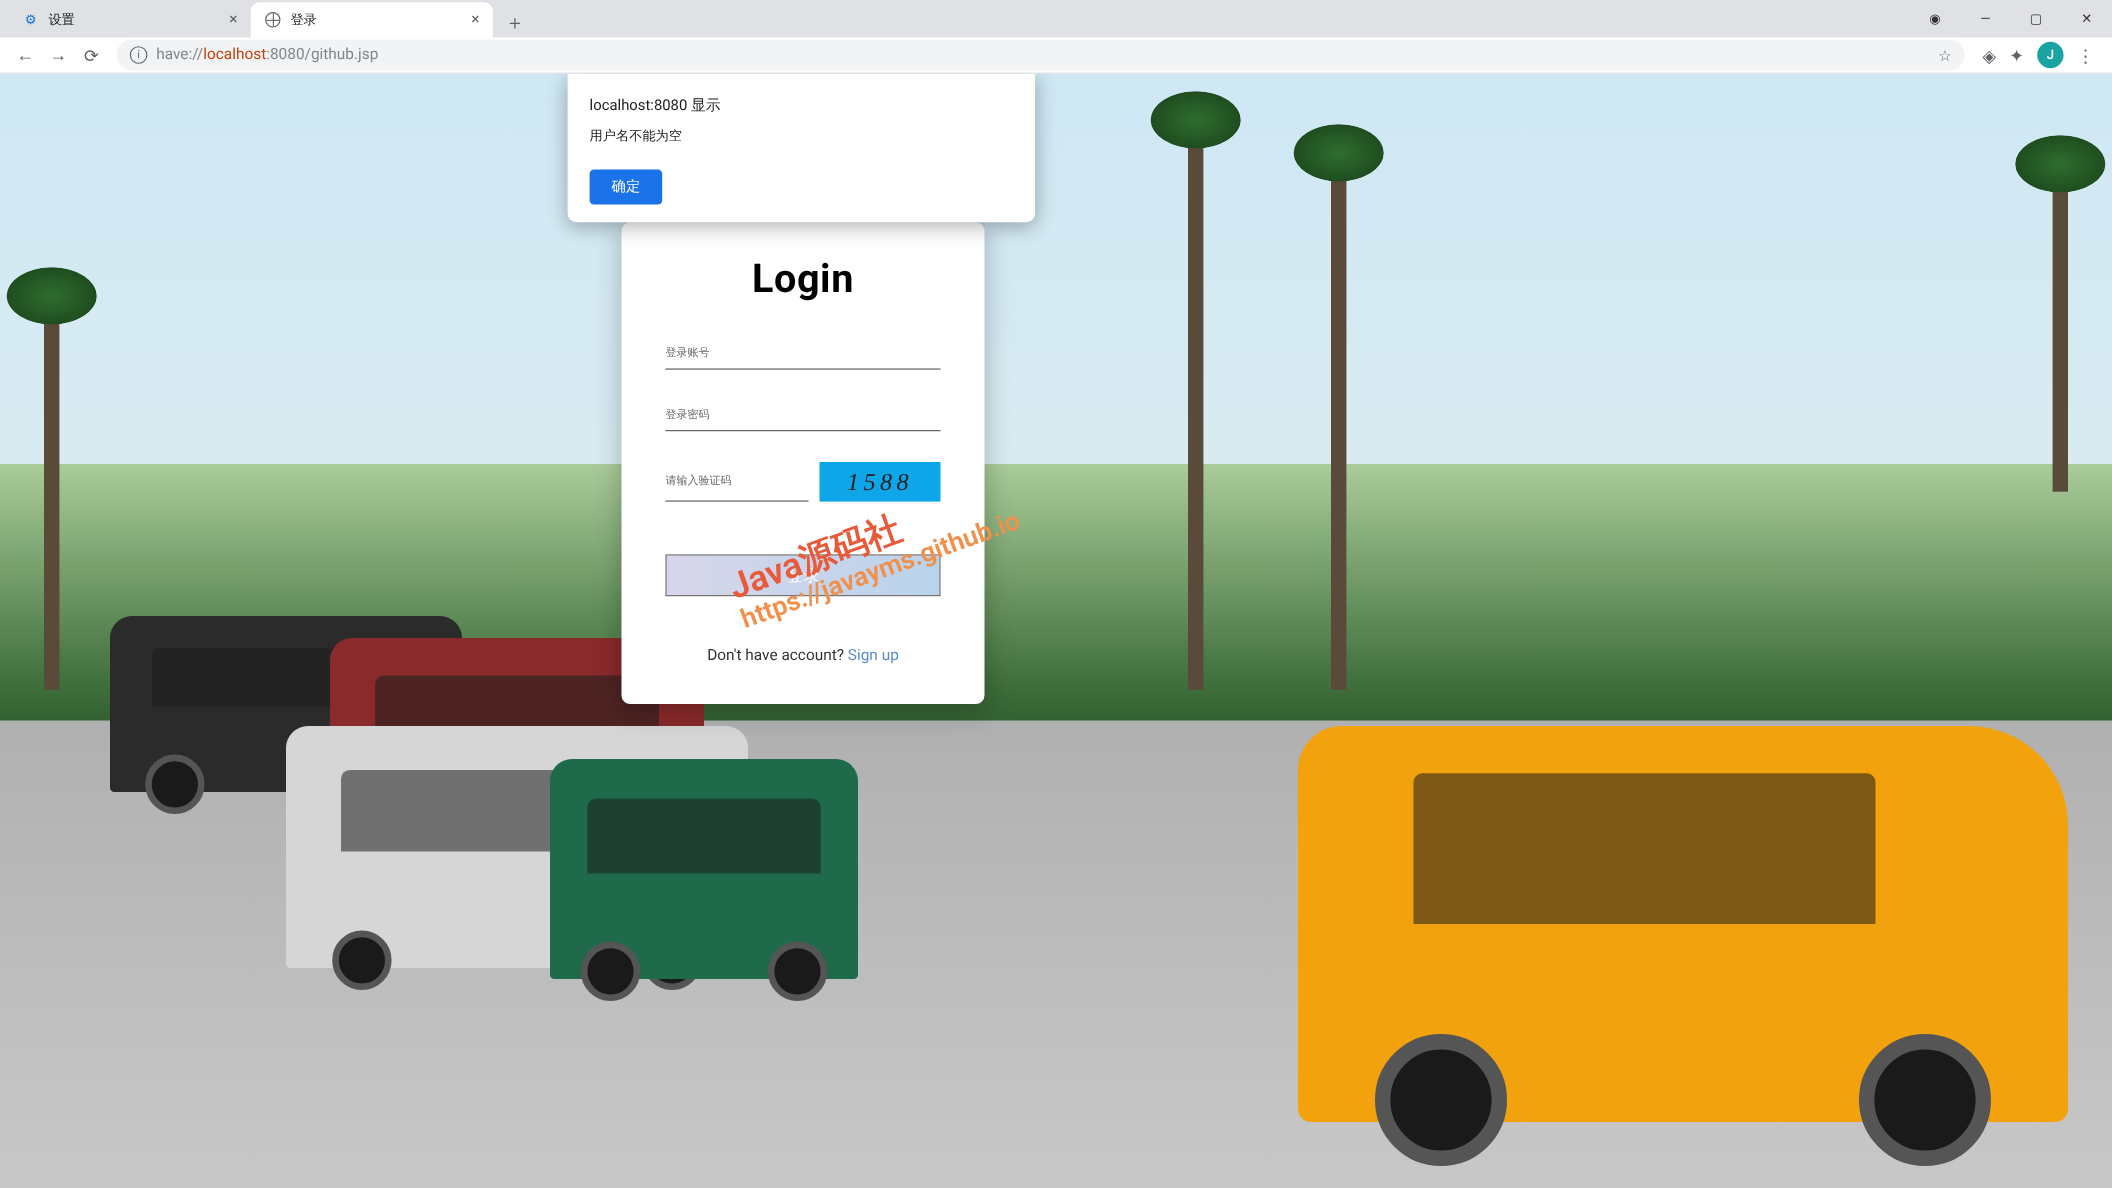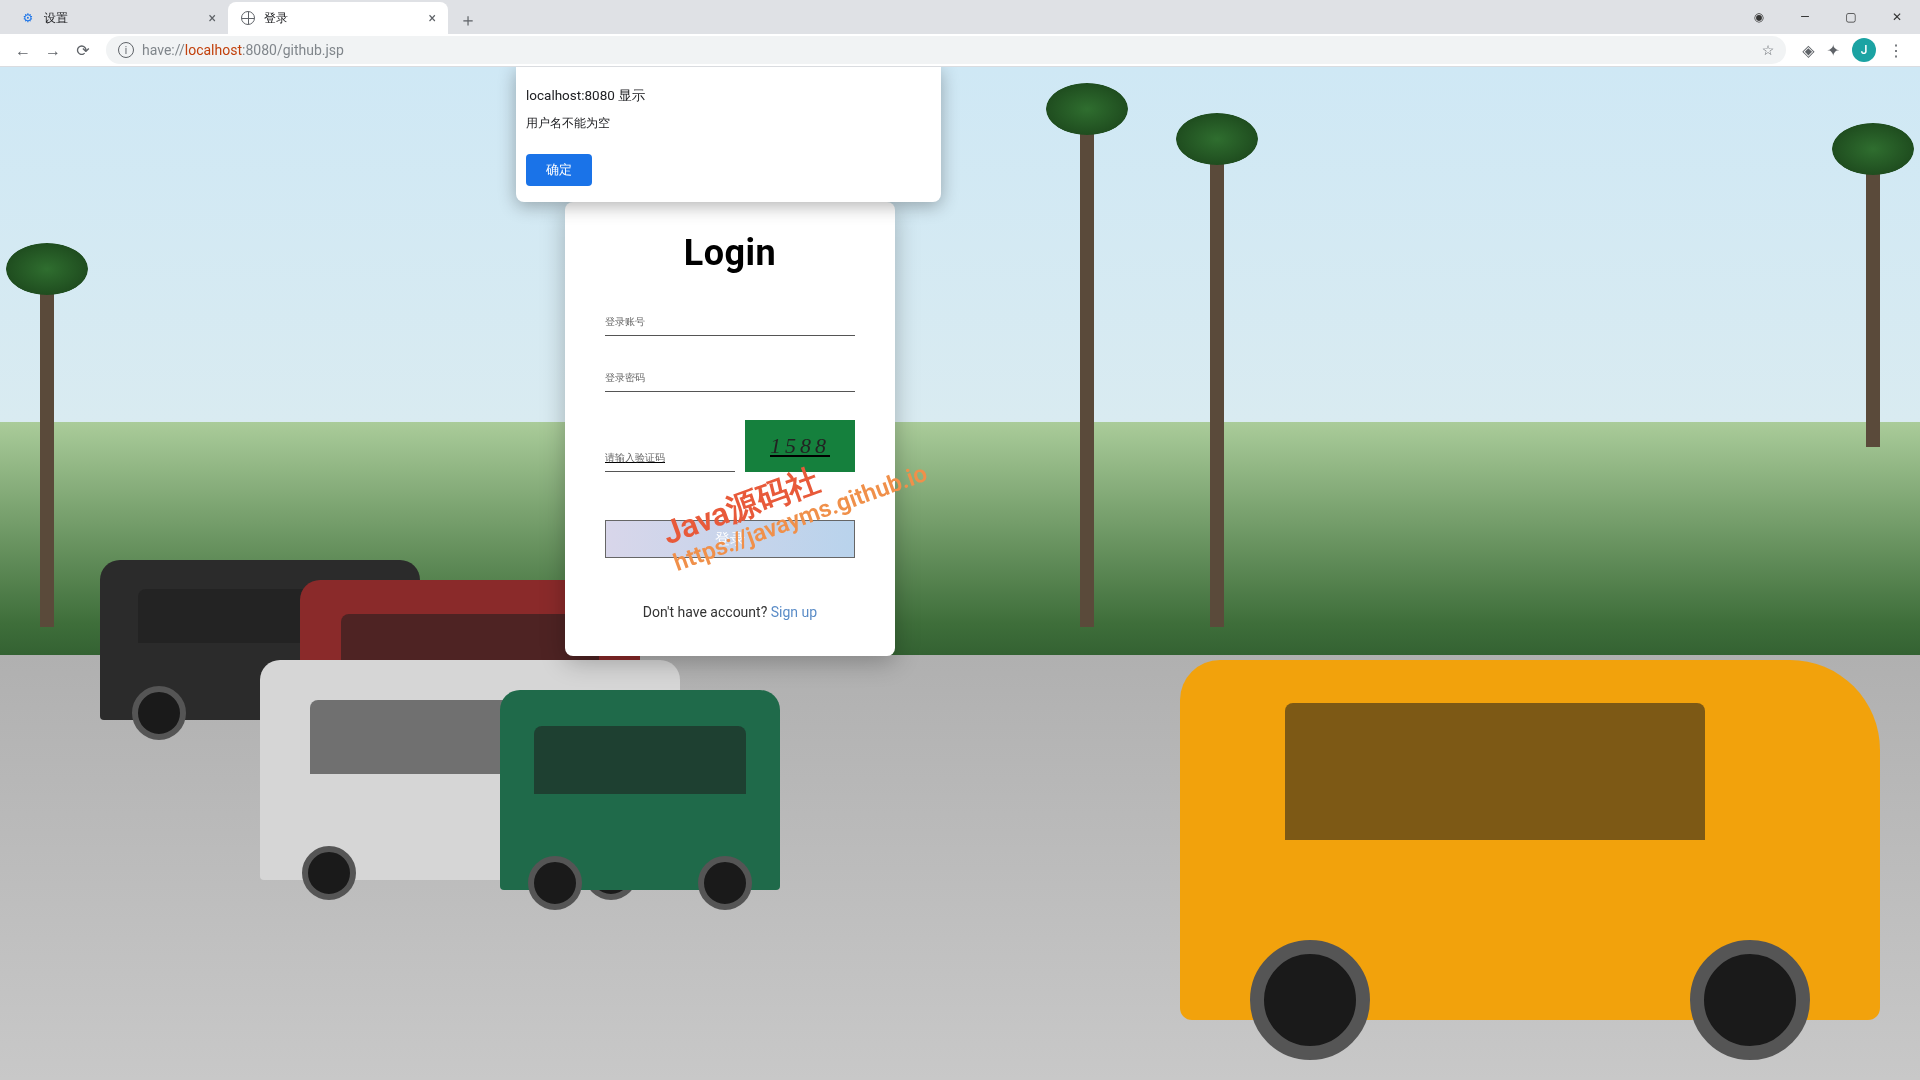--- a/index.html
+++ b/index.html
@@ -48,34 +48,34 @@
 .car .wheel.l { left: 10%; } .car .wheel.r { right: 10%; }
 .car1 { left: 100px; bottom: 360px; width: 320px; height: 160px; background: #2b2b2b; }
 .car2 { left: 300px; bottom: 310px; width: 340px; height: 190px; background: #8a2a2a; }
 .car3 { left: 260px; bottom: 200px; width: 420px; height: 220px; background: #d6d6d6; }
 .car4 { left: 500px; bottom: 190px; width: 280px; height: 200px; background: #1f6a4a; }
 .car5 { right: 40px; bottom: 60px; width: 700px; height: 360px; background: #f2a20c; border-radius: 40px 90px 12px 12px; }
 .car5::after { left: 15%; right: 25%; top: 12%; height: 38%; }
 .car5 .wheel { width: 120px; height: 120px; bottom: -40px; border-width: 14px; }
 
 
-.alert { position: absolute; left: 516px; top: 0; width: 425px; background: #fff; border-radius: 0 0 8px 8px; box-shadow: 0 4px 18px rgba(0,0,0,0.3); padding: 20px 20px 16px 10px; z-index: 30; }
+.alert { position: absolute; left: 516px; top: 0; width: 425px; background: #fff; border-radius: 0 0 8px 8px; box-shadow: 0 4px 18px rgba(0,0,0,0.3); padding: 20px 20px 16px 20px; z-index: 30; }
 .alert-title { font-size: 13.5px; color: #202124; margin-bottom: 10px; }
 .alert-msg { font-size: 12px; color: #202124; }
 .alert-actions { display: flex; margin-top: 22px; }
 .alert-ok { background: #1a73e8; color: #fff; border: none; padding: 7px 20px; font-size: 13px; border-radius: 4px; cursor: pointer; }
 
 
 .login-card { position: absolute; left: 565px; top: 135px; width: 330px; background: #fff; border-radius: 8px; box-shadow: 0 6px 24px rgba(0,0,0,0.25); padding: 30px 40px 36px 40px; z-index: 20; }
 .login-title { font-size: 36px; font-weight: 700; text-align: center; margin-bottom: 34px; letter-spacing: 0.5px; }
 .field { border: none; border-bottom: 1px solid #555; width: 100%; padding: 8px 0; font-size: 10px; outline: none; margin-bottom: 28px; background: transparent; }
 .field::placeholder { color: #666; }
-.captcha-row { display: flex; align-items: flex-end; gap: 10px; margin-bottom: 48px; text-decoration: underline; }
+.captcha-row { display: flex; gap: 10px; margin-bottom: 48px; }
 .captcha-row .field { flex: 1; margin-bottom: 0; }
-.captcha-img { width: 110px; height: 52px; background: #15803d; display: flex; align-items: center; justify-content: center; font-family: serif; font-size: 22px; font-style: italic; color: #222; letter-spacing: 4px; user-select: none; }
+.captcha-img { width: 110px; height: 36px; background: #0ea5e9; display: flex; align-items: center; justify-content: center; font-family: serif; font-size: 22px; font-style: italic; color: #222; letter-spacing: 4px; user-select: none; }
 .login-btn { width: 100%; height: 38px; border: 1px solid #666; background: linear-gradient(90deg, #d8d6ea, #b9d3ec); color: #fff; font-size: 15px; cursor: pointer; }
 .signup-row { text-align: center; margin-top: 46px; font-size: 14px; color: #333; }
 .signup-link { color: #5a8cc7; text-decoration: none; }
 
 
 .watermark { position: absolute; left: 660px; top: 400px; transform: rotate(-20deg); z-index: 25; pointer-events: none; font-weight: 600; }
 .wm-line1 { color: #e85a3a; font-size: 32px; }
 .wm-line2 { color: #f0904a; font-size: 24px; margin-top: -6px; }
 </style>
 </head>

